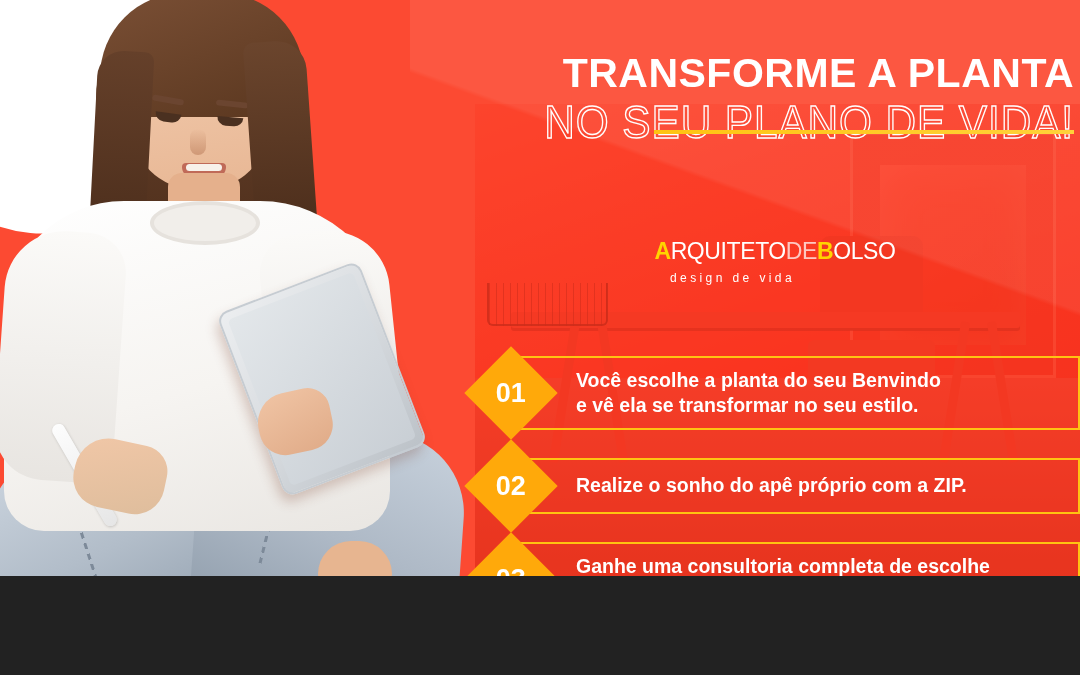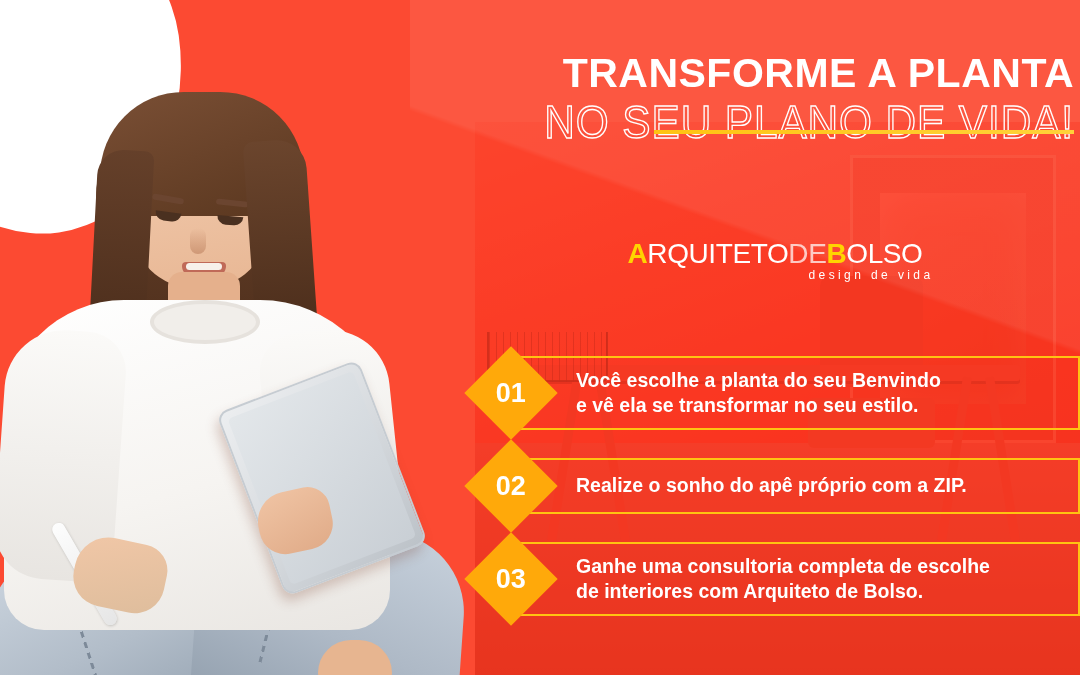--- a/index.html
+++ b/index.html
@@ -1,21 +1,21 @@
 <!DOCTYPE html>
 <html><head>
 <meta charset="utf-8">
 <title>Arquiteto de Bolso — Banner</title>
 <style>
   html,body{margin:0;padding:0;background:#222;}
   *{box-sizing:border-box;}
 
   .banner{
     position:relative;
-    width:1080px;height:675px;
+    width:1080px;height:576px;
     overflow:hidden;
     font-family:"Liberation Sans", sans-serif;
     background:#FC4A32;
   }
 
   
   .bg-base{position:absolute;inset:0;background:#FC4A32;}
 
   .bg-diagonal{
     position:absolute;top:0;right:0;width:62%;height:100%;
@@ -234,27 +234,27 @@
     transform:scaleX(.92);transform-origin:right center;
     letter-spacing:1px;
   }
   .head-rule{
     position:absolute;right:6px;top:130px;width:420px;height:4px;
     background:linear-gradient(90deg,#FFC312,#FFD23A);
   }
 
   
   .logo{position:absolute;left:0;top:240px;width:610px;text-align:center;}
-  .logo-word{font-size:28px;letter-spacing:-.4px;line-height:1;white-space:nowrap;font-weight:400;}
+  .logo-word{font-size:23px;letter-spacing:-.4px;line-height:1;white-space:nowrap;font-weight:400;}
   .logo-word .lw{color:#ffffff;}
   .logo-word .ly{color:#FFD400;font-weight:bold;}
   .logo-word .lo{color:rgba(255,255,255,.72);}
   .logo-tag{
     font-size:12px;color:#ffffff;letter-spacing:3.4px;
-    padding-right:8px;text-align:center;
+    margin-top:8px;padding-right:8px;text-align:left;
     padding-left:200px;
   }
 
   
   .steps{position:absolute;left:0;top:356px;width:610px;}
   .step{position:relative;height:auto;margin-bottom:28px;}
   .step-box{
     margin-left:42px;min-height:68px;
     border:2px solid #FFC312;
     display:flex;align-items:center;

